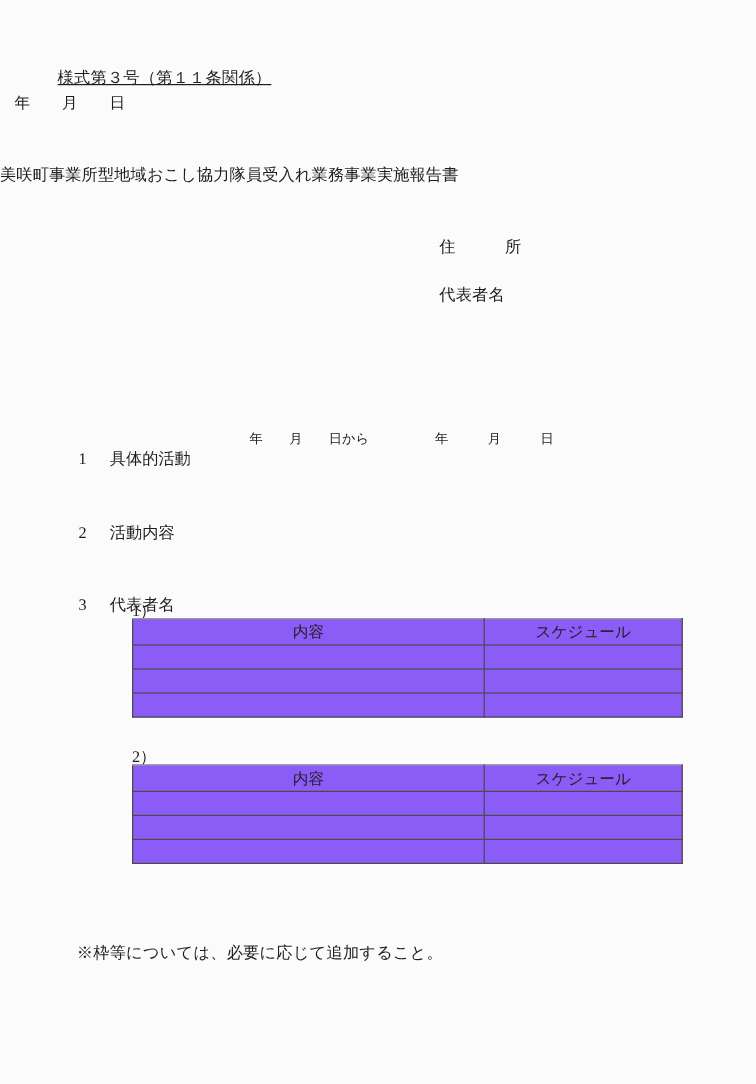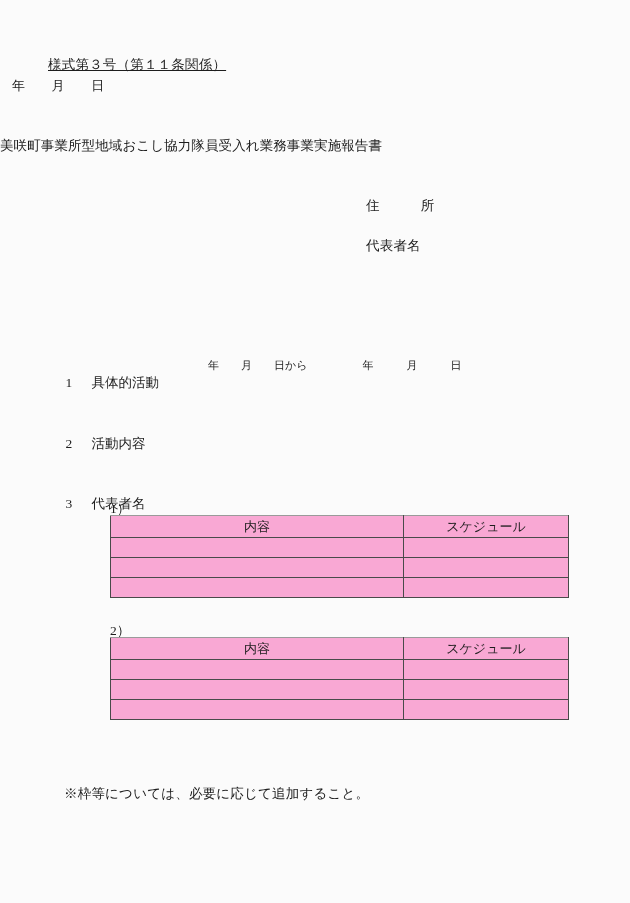--- a/index.html
+++ b/index.html
@@ -111,21 +111,21 @@
   .sub-1 { top: 500px; }
   .sub-2 { top: 622px; }
 
   
   table.grid {
     position: absolute;
     left: 110px;
     width: 458px;
     border-collapse: collapse;
     table-layout: fixed;
-    background: #f9a8d4;
+    background: #8b5cf6;
   }
   .tbl-1 { top: 515px; }
   .tbl-2 { top: 637px; }
 
   table.grid col.c-content { width: 293px; }
   table.grid col.c-schedule { width: 165px; }
 
   table.grid th,
   table.grid td {
     border: 1px solid #4a4a4a;

